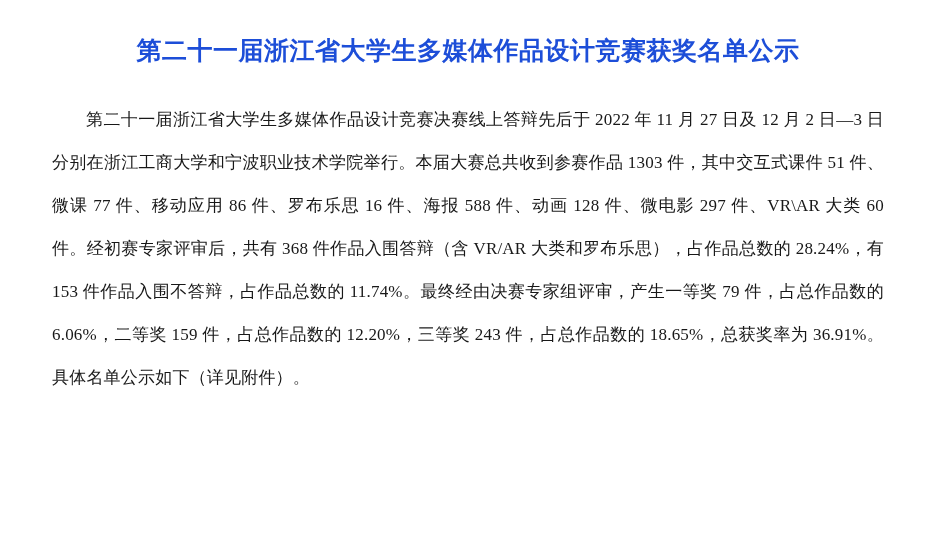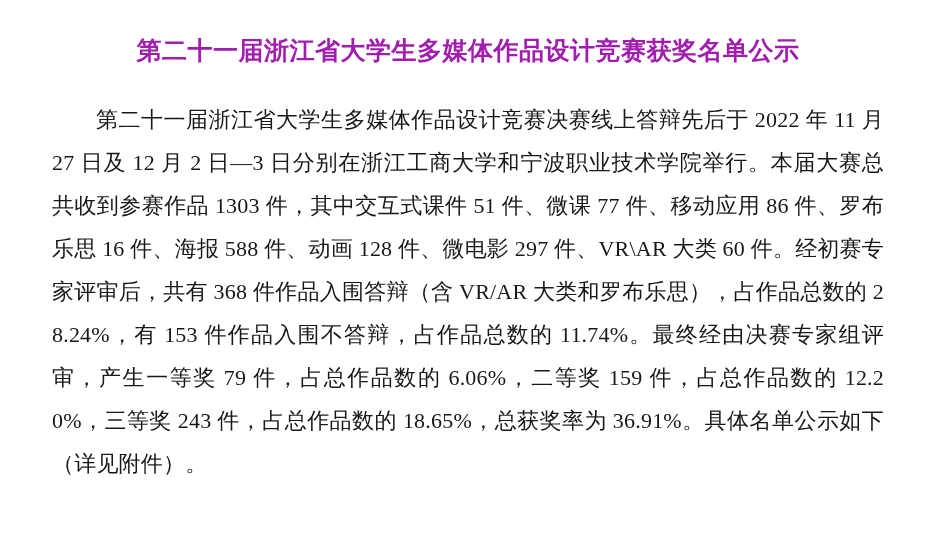--- a/index.html
+++ b/index.html
@@ -22,28 +22,28 @@
     background: #ffffff;
     position: relative;
   }
   .doc-title {
     text-align: center;
     font-size: 25px;
     font-weight: bold;
     letter-spacing: 0.5px;
     line-height: 1.5;
     margin: 10px 0 0 0;
-    color: #a21caf;
+    color: #1d4ed8;
     font-family: "Liberation Serif", "DejaVu Serif", serif;
   }
   .body-block {
     margin-top: 28px;
   }
   .para {
-    font-size: 22px;
+    font-size: 17px;
     line-height: 43px;
     text-align: justify;
     text-justify: inter-ideograph;
     text-indent: 2em;
     color: #181818;
     letter-spacing: 0.2px;
     word-break: break-all;
   }
 </style>
 </head>

